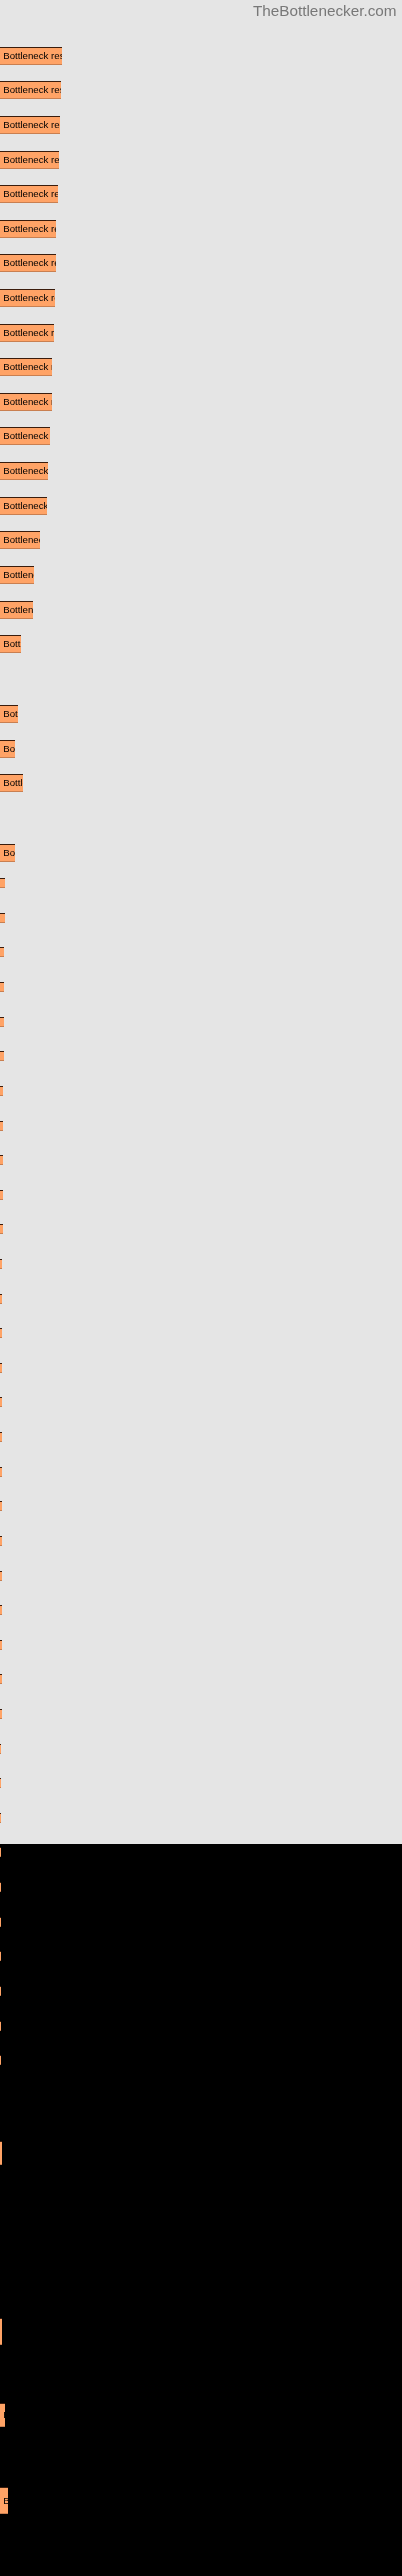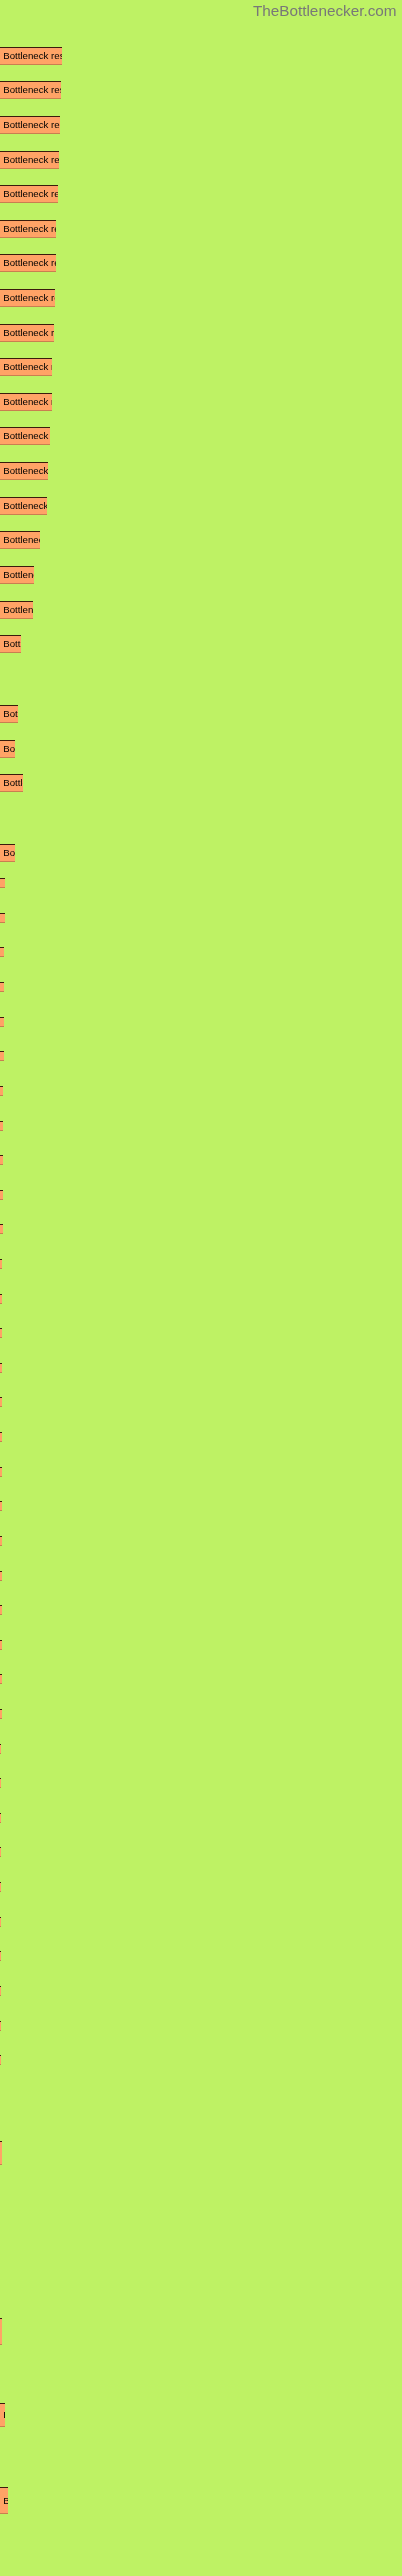--- a/index.html
+++ b/index.html
@@ -13,22 +13,22 @@
     position: relative;
     overflow: hidden;
     font-family: "Liberation Sans", sans-serif;
   }
 
   #chart-root {
     position: absolute;
     left: 0;
     top: 0;
     width: 403px;
-    height: 2576px;
-    background: #bef264;
+    height: 1844px;
+    background: #e5e5e5;
   }
 
   #watermark {
     position: absolute;
     top: 1.6px;
     right: 6.4px;
     color: #787878;
     font-family: "Liberation Sans", sans-serif;
     font-size: 15.3px;
     letter-spacing: 0px;

